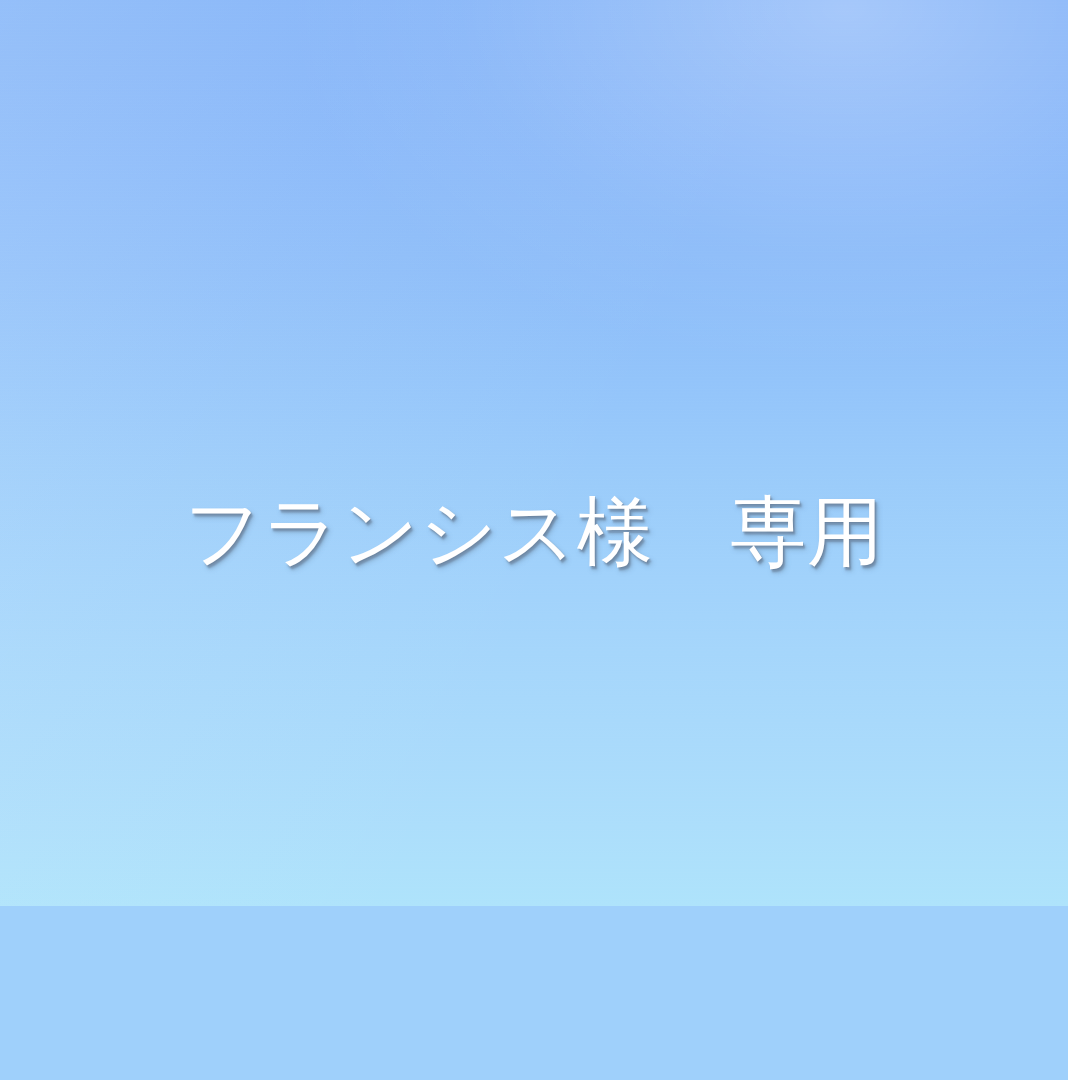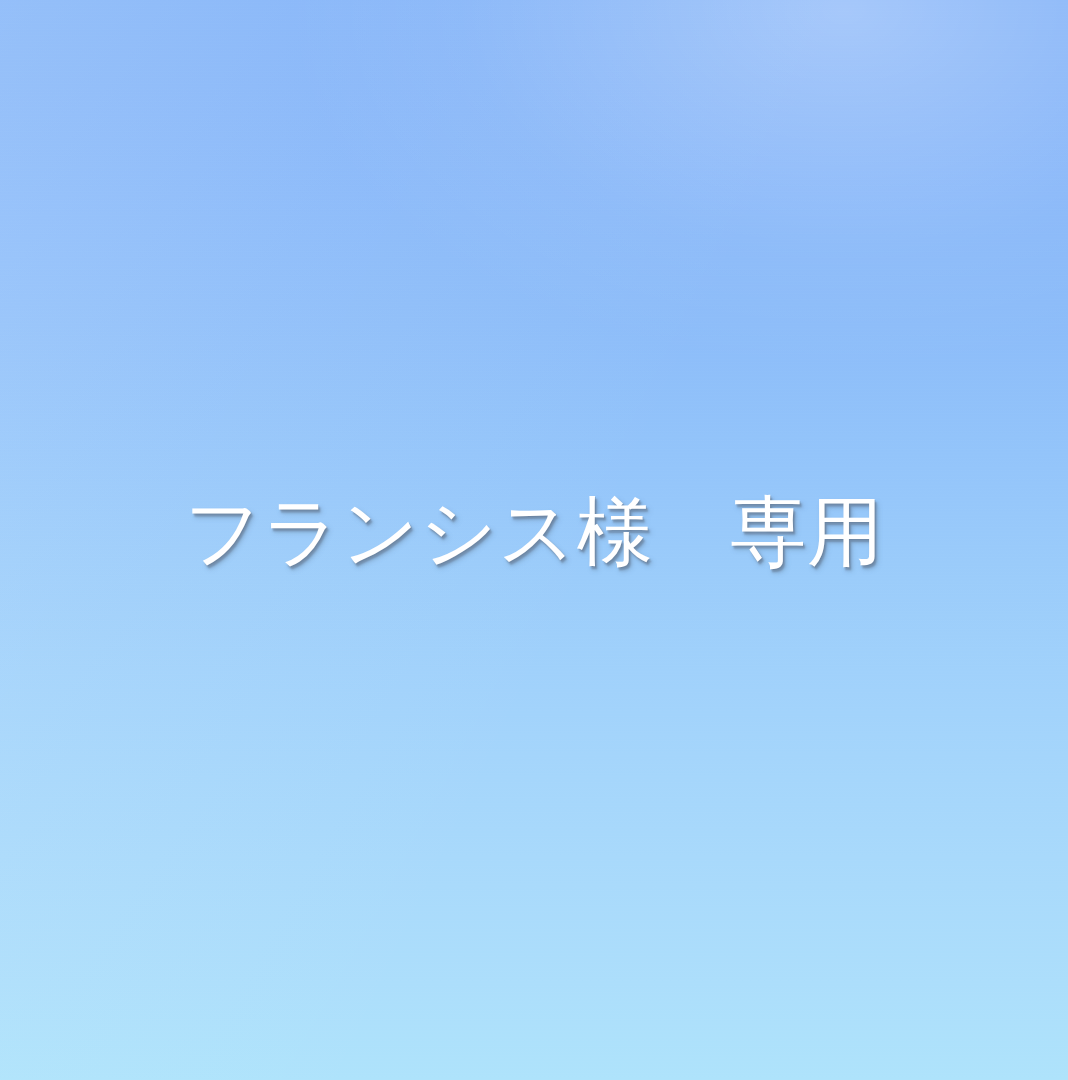--- a/index.html
+++ b/index.html
@@ -5,21 +5,21 @@
 <style>
   html, body {
     margin: 0;
     padding: 0;
     background: #9fd0fb;
   }
 
   #canvas {
     position: relative;
     width: 1068px;
-    height: 1080px;
+    height: 906px;
     overflow: hidden;
     font-family: "Liberation Sans", "DejaVu Sans", sans-serif;
     
     background-color: #85b5f8;
     background-image:
       linear-gradient(
         180deg,
         #7fb0f8 0%,
         #82b2f8 8%,
         #86b6f9 18%,

